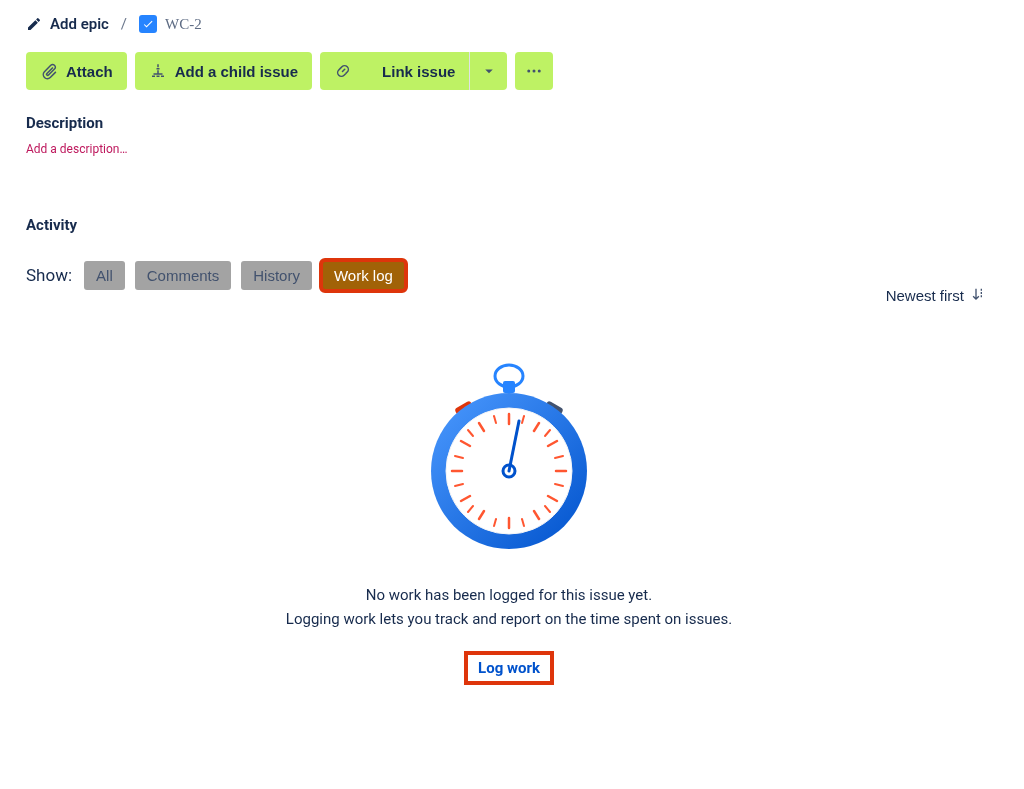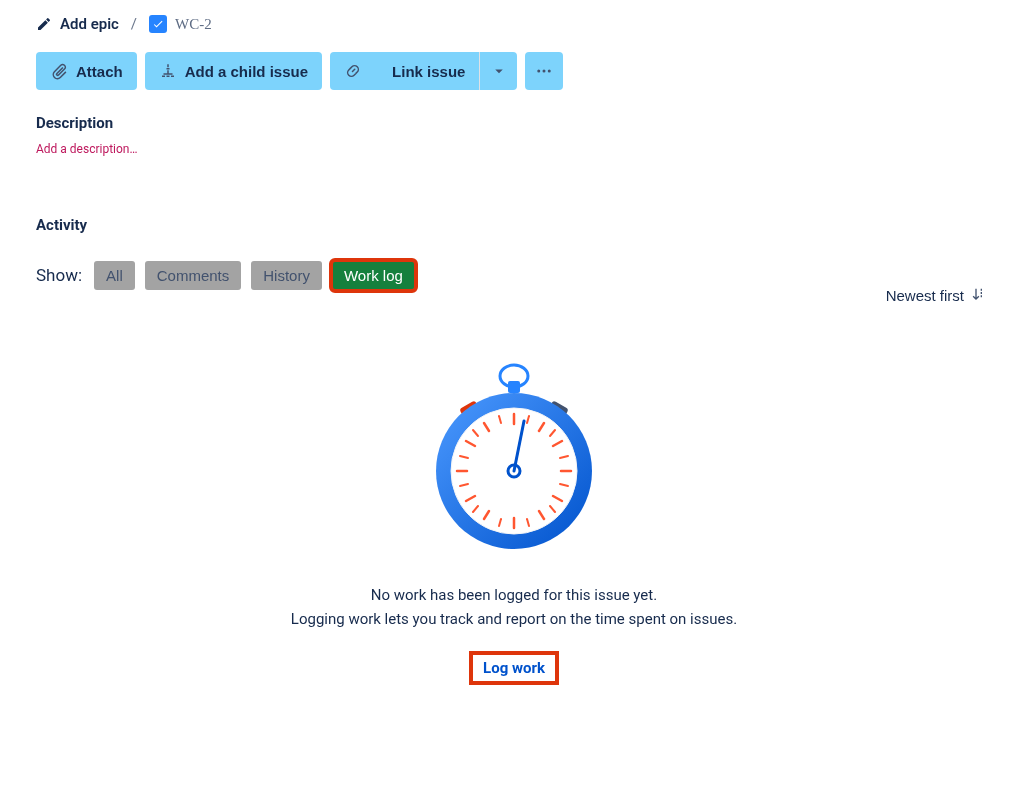--- a/index.html
+++ b/index.html
@@ -6,56 +6,56 @@
     body {
       margin: 0;
       padding: 0;
       font-family: -apple-system, BlinkMacSystemFont, "Segoe UI", Roboto, "Helvetica Neue", Arial, sans-serif;
       font-size: 14px;
       color: #172B4D;
       background: #FFFFFF;
       width: 1024px;
       height: 789px;
     }
-    .container { padding: 8px 32px 32px 36px; }
+    .container { padding: 8px 32px 32px 26px; }
 
     
     .breadcrumb { display: flex; align-items: center; gap: 12px; height: 32px; }
     .breadcrumb-item { display: inline-flex; align-items: center; gap: 8px; font-size: 15px; font-weight: 600; color: #172B4D; cursor: pointer; }
     .breadcrumb-item.issue { color: #5E6C84; font-weight: 500; font-family: Liberation Serif, serif; }
     .breadcrumb-sep { color: #6B778C; font-size: 15px; }
     .pencil-icon svg { width: 16px; height: 16px; fill: #172B4D; display: block; }
     .issue-type-icon { width: 18px; height: 18px; background: #2684FF; border-radius: 3px; display: inline-flex; align-items: center; justify-content: center; }
     .issue-type-icon svg { width: 12px; height: 12px; fill: #FFFFFF; }
 
     
     .toolbar { display: flex; gap: 8px; margin-top: 12px; }
     .btn {
       display: inline-flex; align-items: center; gap: 8px;
-      background: #7dd3fc; border: none; border-radius: 4px;
+      background: #bef264; border: none; border-radius: 4px;
       padding: 0 14px; height: 38px; font-size: 15px; font-weight: 600;
       color: #172B4D; cursor: pointer;
     }
     .btn svg { width: 18px; height: 18px; fill: #42526E; display: block; }
     .btn.icon-only { padding: 0; width: 38px; justify-content: center; }
     .btn-split { display: flex; }
     .btn-split .btn:first-child { border-top-right-radius: 0; border-bottom-right-radius: 0; gap: 30px; }
     .btn-split .btn:last-child { border-top-left-radius: 0; border-bottom-left-radius: 0; border-left: 1px solid #DFE1E6; }
 
     
     .section-title { font-size: 15px; font-weight: 700; color: #172B4D; margin-top: 24px; }
     .description-placeholder { color: #be185d; font-size: 12px; margin-top: 10px; cursor: text; }
 
     
     .activity { margin-top: 60px; }
     .activity-bar { display: flex; align-items: center; justify-content: space-between; margin-top: 10px; }
     .tabs { display: flex; align-items: center; gap: 10px; }
     .tabs-label { font-size: 17px; color: #172B4D; margin-right: 2px; }
     .tab { background: #a3a3a3; border-radius: 3px; padding: 6px 12px; font-size: 15px; font-weight: 500; color: #42526E; cursor: pointer; border: none; }
-    .tab.selected { background: #15803d; color: #FFFFFF; }
+    .tab.selected { background: #a16207; color: #FFFFFF; }
     .tab.highlighted { outline: 4px solid #DE350B; outline-offset: -1px; }
     .sort { display: flex; align-items: center; gap: 6px; font-size: 15px; color: #172B4D; cursor: pointer; background: none; border: none; font-weight: 500; margin-top: 41px; }
     .sort svg { width: 16px; height: 16px; fill: #42526E; }
 
     
     .empty-state { display: flex; flex-direction: column; align-items: center; margin-top: 50px; }
     .empty-text { text-align: center; font-size: 15px; color: #172B4D; line-height: 1.6; margin-top: 24px; max-width: 460px; }
     .log-work-link { display: inline-block; color: #0052CC; font-weight: 700; font-size: 15px; padding: 4px 10px; border: 4px solid #DE350B; margin-top: 20px; cursor: pointer; text-decoration: none; }
 
   </style>

